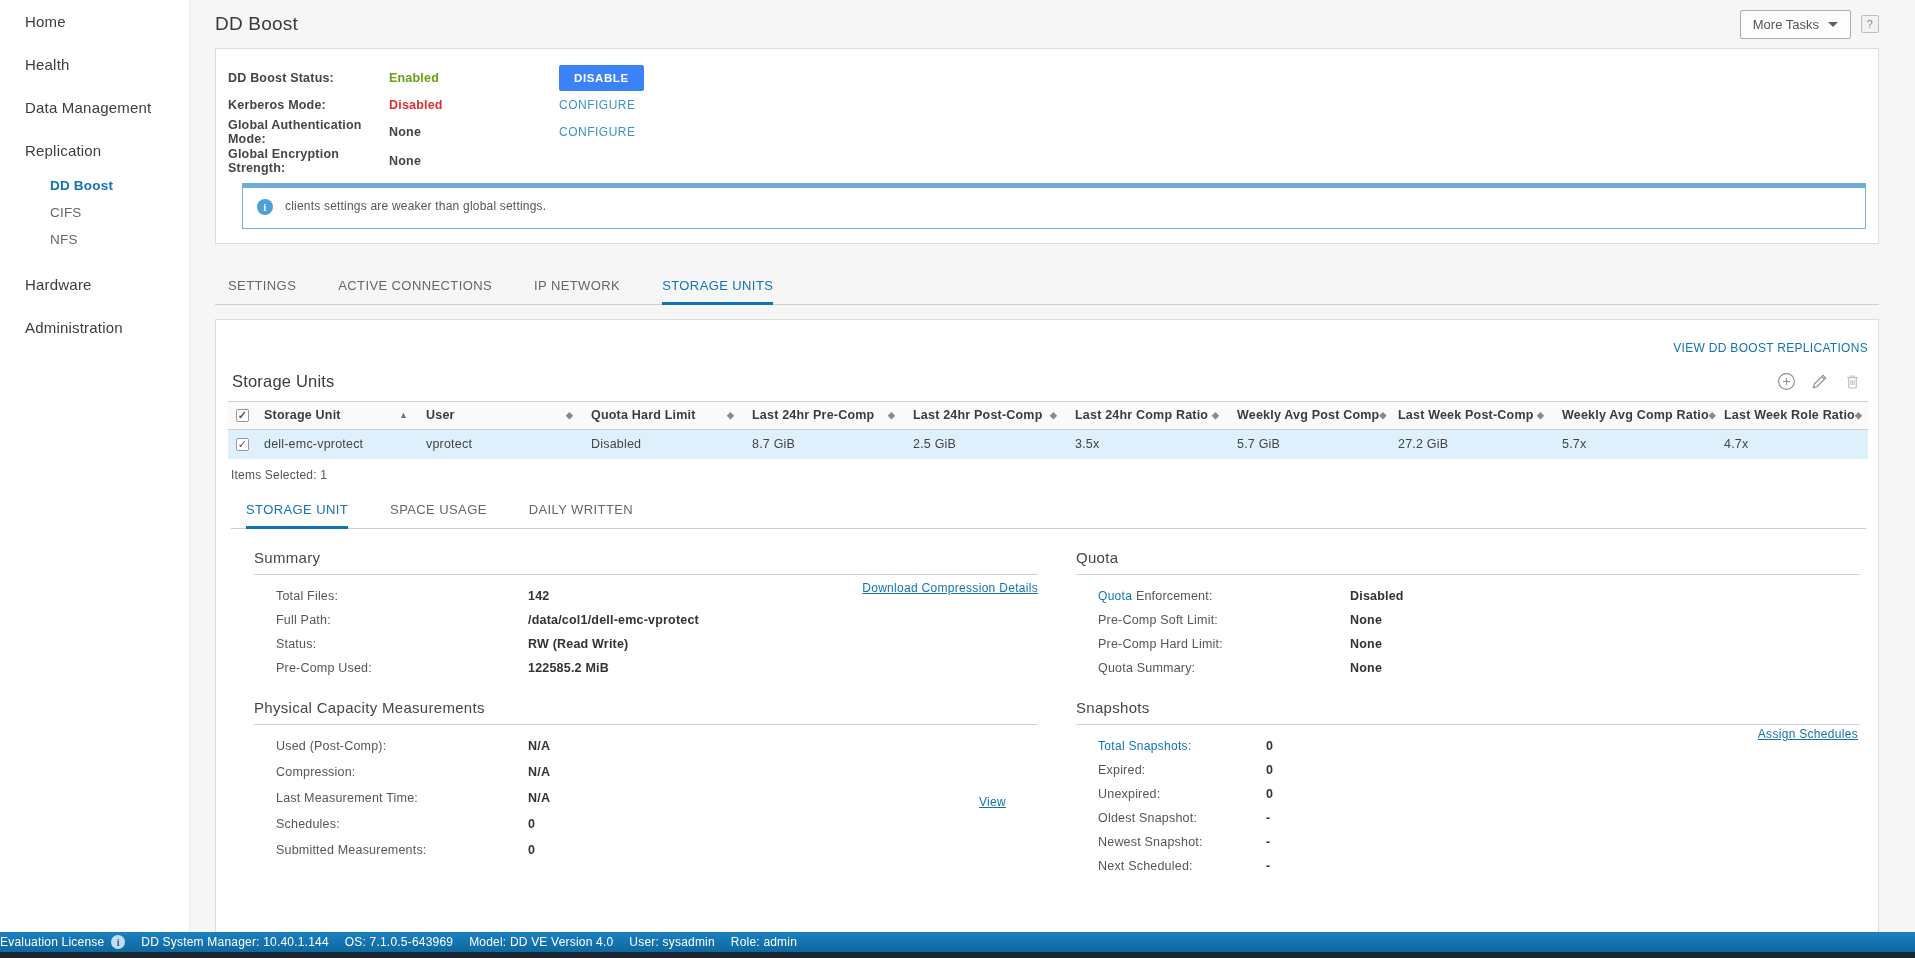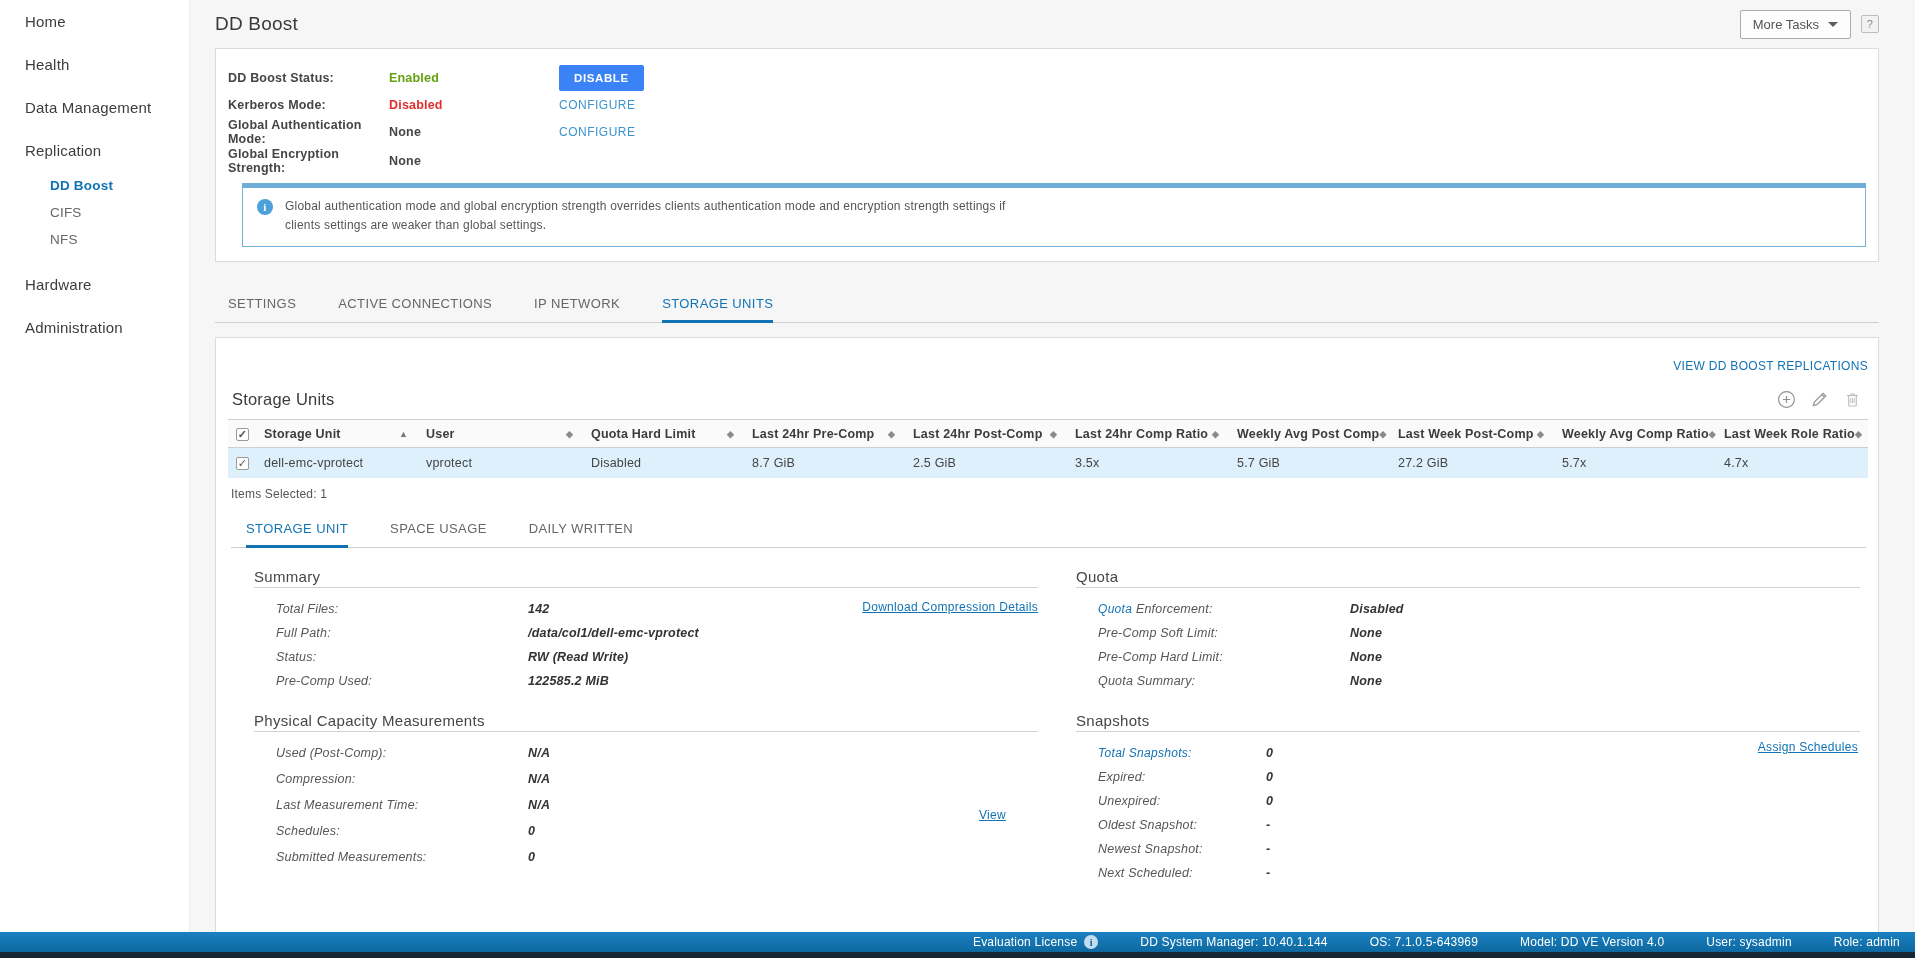--- a/index.html
+++ b/index.html
@@ -95,35 +95,35 @@
     display: inline-block; width: 13px; height: 13px; border: 1px solid #9a9a9a; border-radius: 2px;
     background: #fff; color: #555; font-size: 11px; line-height: 11px; text-align: center; cursor: pointer;
   }
   .items-selected { font-size: 12px; color: #555; margin: 9px 0 0 3px; }
   
   .details-title { font-size: 16.5px; color: #3c3c3c; font-weight: 400; margin: 24px 0 0 3px; }
   .detail-tabbar { margin: 12px 2px 0 3px; border-bottom: 1px solid #cfcfcf; display: flex; padding-left: 15px; }
   .details-grid { display: flex; gap: 38px; padding: 20px 8px 0 26px; }
   .details-col { flex: 1; min-width: 0; }
   .detail-section { position: relative; margin-bottom: 24px; }
-  .detail-section h3 { font-size: 15px; color: #464646; font-weight: 400; padding-bottom: 2px; border-bottom: 1px solid #d2d2d2; margin-bottom: 14px; letter-spacing: 0.3px; }
-  .detail-row { display: flex; font-size: 12.5px; margin-bottom: 10px; padding-left: 22px; color: #565656; font-style: italic; }
+  .detail-section h3 { font-size: 15px; color: #464646; font-weight: 400; padding-bottom: 8px; border-bottom: 1px solid #d2d2d2; margin-bottom: 14px; letter-spacing: 0.3px; }
+  .detail-row { display: flex; font-size: 12.5px; margin-bottom: 10px; padding-left: 22px; color: #565656; }
   .detail-row .dlabel { width: 252px; flex: 0 0 auto; }
   .detail-row .dlabel.narrow { width: 168px; }
   .detail-row .dvalue { font-weight: 700; color: #333; }
   .abs-link { position: absolute; font-size: 12px; }
   .dl-compression { right: 0; top: 32px; }
   .view-link { right: 32px; top: 96px; }
   .assign-link { right: 2px; top: 28px; }
   .phys-row { margin-bottom: 12px; }
   
   .footer {
     position: fixed; left: 0; right: 0; bottom: 0; height: 26px; z-index: 5;
     background: linear-gradient(#1b80c1, #0d689f); border-bottom: 6px solid #182731;
-    display: flex; align-items: center; justify-content: flex-end; gap: 42px;
+    display: flex; align-items: center; justify-content: flex-start; gap: 16px;
     color: #fff; font-size: 12px; padding-right: 15px;
   }
   .footer-item { display: flex; align-items: center; gap: 7px; white-space: nowrap; }
   .footer-info-icon {
     width: 14px; height: 14px; border-radius: 50%; background: #c3ddf0; color: #0e6398;
     font-size: 10px; font-weight: 700; display: flex; align-items: center; justify-content: center;
     font-family: "Liberation Serif", serif; cursor: pointer;
   }
 </style>
 </head>
@@ -168,21 +168,20 @@
       <span class="status-value">None</span>
       <a class="configure-link">CONFIGURE</a>
     </div>
     <div class="status-row">
       <span class="status-label">Global Encryption Strength:</span>
       <span class="status-value">None</span>
     </div>
     <div class="info-banner">
       <span class="info-icon">i</span>
       <div class="info-text">
-        <div>Global authentication mode and global encryption strength overrides clients authentication mode and encryption strength settings if</div>
         <div>clients settings are weaker than global settings.</div>
       </div>
     </div>
   </div>
 
   <div class="tabbar">
     <div class="tab">SETTINGS</div>
     <div class="tab">ACTIVE CONNECTIONS</div>
     <div class="tab">IP NETWORK</div>
     <div class="tab active">STORAGE UNITS</div>

